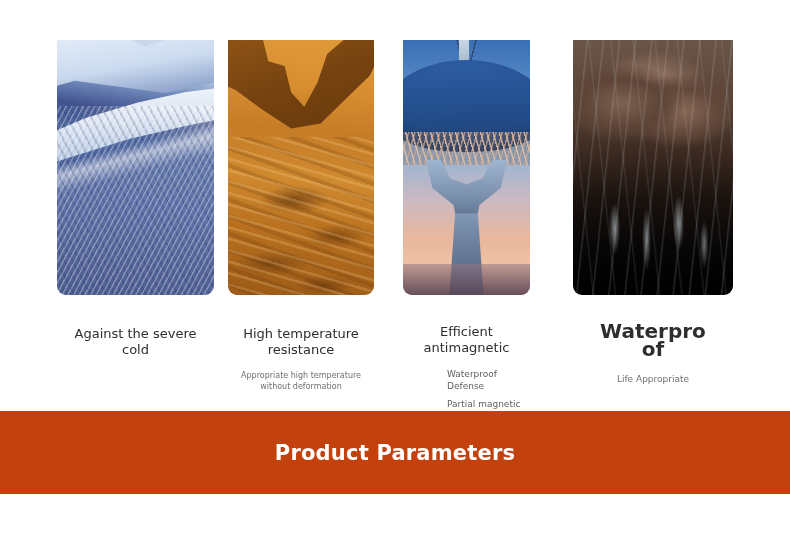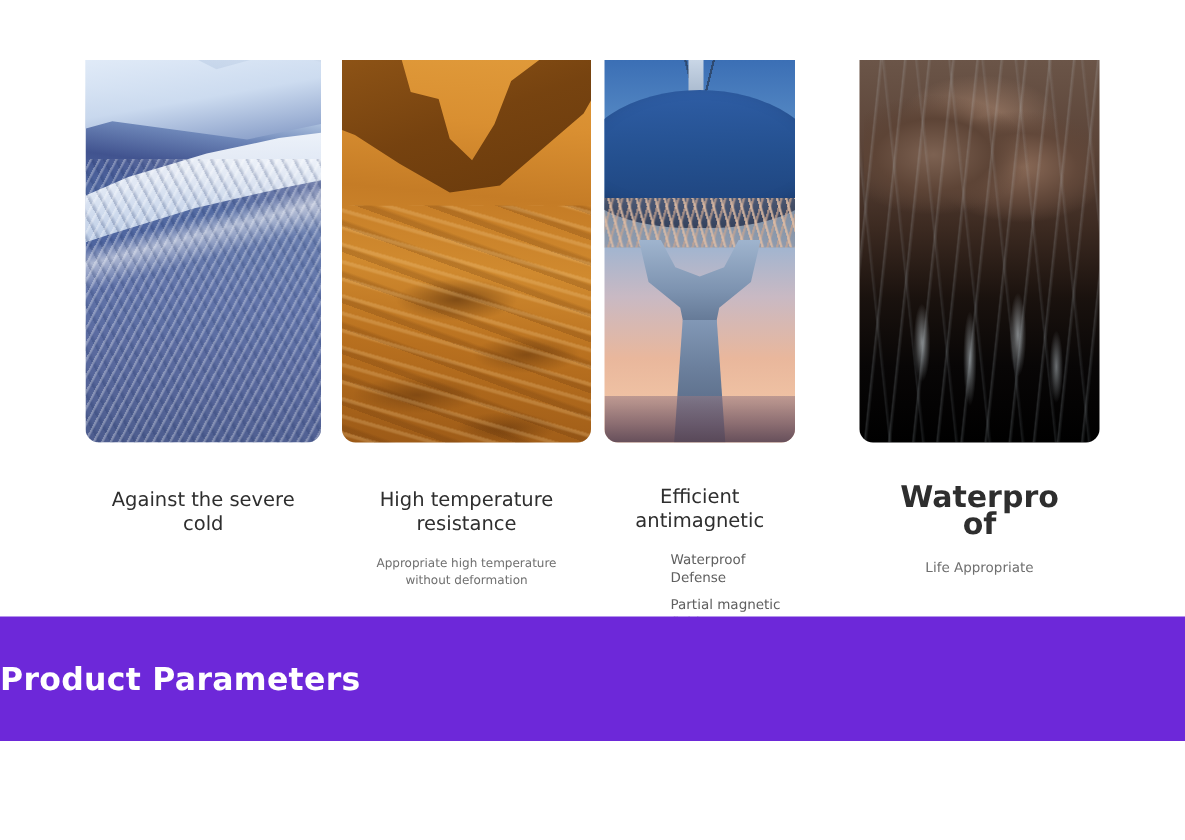--- a/index.html
+++ b/index.html
@@ -23,21 +23,21 @@
     width: 790px;
     height: 400px;
   }
   .feature {
     position: absolute;
     top: 12px;
     width: 157px;
     margin-top: 28px;
   }
   .feature-1 { left: 57px;  width: 157px; }
-  .feature-2 { left: 228px; width: 166px; }
+  .feature-2 { left: 228px; width: 146px; }
   .feature-3 { left: 403px; width: 127px; }
   .feature-4 { left: 573px; width: 160px; }
 
   .photo {
     position: relative;
     width: 100%;
     height: 255px;
     border-bottom-left-radius: 9px;
     border-bottom-right-radius: 9px;
     overflow: hidden;
@@ -245,23 +245,24 @@
   .f-sub-left.first { padding-top: 14px; }
   .f-sub-left.second { padding-top: 7px; }
 
   
   .banner {
     position: absolute;
     left: 0;
     top: 411px;
     width: 790px;
     height: 83px;
-    background: #6d28d9;
+    background: #c2410c;
     display: flex;
     align-items: center;
+    justify-content: center;
   }
   .banner-title {
     color: #ffffff;
     font-size: 21px;
     font-weight: 600;
     letter-spacing: 0.2px;
     text-align: center;
   }
 </style>
 </head>

